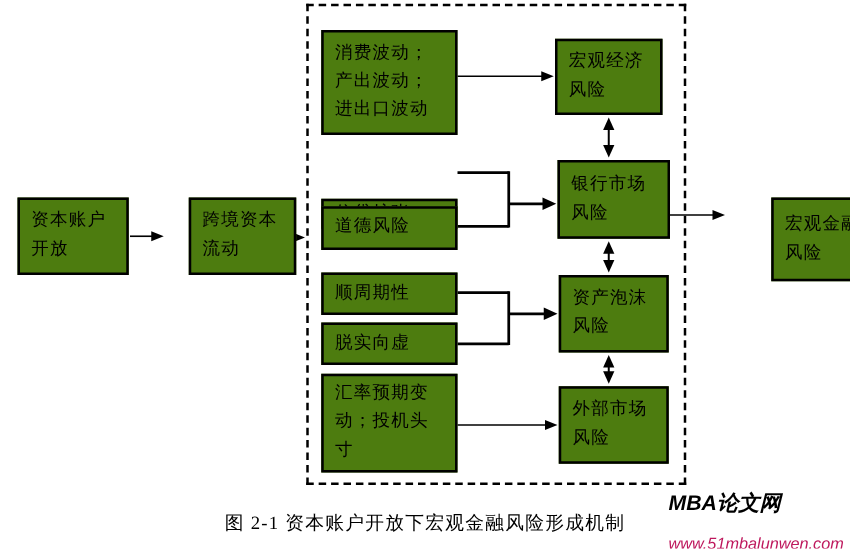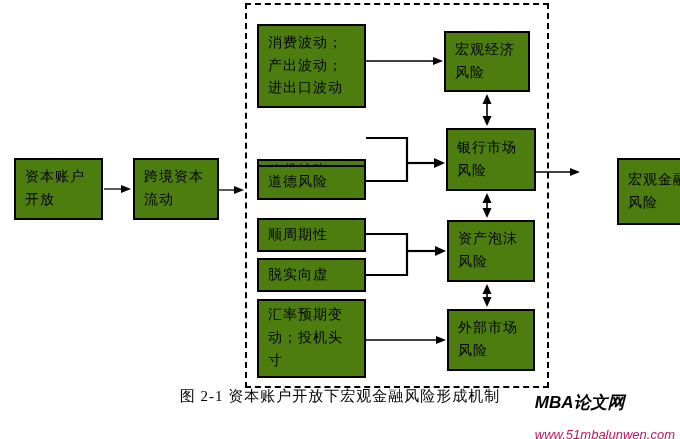--- a/index.html
+++ b/index.html
@@ -40,21 +40,21 @@
     background: transparent;
   }
   .connector-layer {
     position: absolute;
     left: 0; top: 0;
     width: 680px; height: 439px;
     pointer-events: none;
   }
   .caption {
     position: absolute;
-    left: 0; top: 387px;
+    left: 0; top: 409px;
     width: 680px;
     text-align: center;
     font-size: 15px;
     letter-spacing: 1px;
     color: #000000;
   }
   .watermark {
     position: absolute;
     right: 5px; top: 393px;
     text-align: left;
@@ -67,21 +67,21 @@
     font-size: 17px;
     color: #000000;
   }
   .watermark .url {
     font-family: "Liberation Sans", "DejaVu Sans", sans-serif;
     font-style: italic;
     font-size: 13px;
   }
   
   .n-capital   { left: 14px;  top: 158px; width: 89px;  height: 62px; }
-  .n-cross     { left: 133px; top: 158px; width: 86px;  height: 62px; }
+  .n-cross     { left: 151px; top: 158px; width: 86px;  height: 62px; }
   .n-consume   { left: 257px; top: 24px;  width: 109px; height: 84px; }
   .n-credit    { left: 257px; top: 123px; width: 109px; height: 24px; margin-top: 36px; }
   .n-moral     { left: 257px; top: 165px; width: 109px; height: 35px; }
   .n-cycle     { left: 257px; top: 218px; width: 109px; height: 34px; }
   .n-virtual   { left: 257px; top: 258px; width: 109px; height: 34px; }
   .n-fx        { left: 257px; top: 299px; width: 109px; height: 79px; padding-right: 14px; }
   .n-macroecon { left: 444px; top: 31px;  width: 86px;  height: 61px; }
   .n-bank      { left: 446px; top: 128px; width: 90px;  height: 63px; }
   .n-bubble    { left: 447px; top: 220px; width: 88px;  height: 62px; }
   .n-external  { left: 447px; top: 309px; width: 88px;  height: 62px; }

